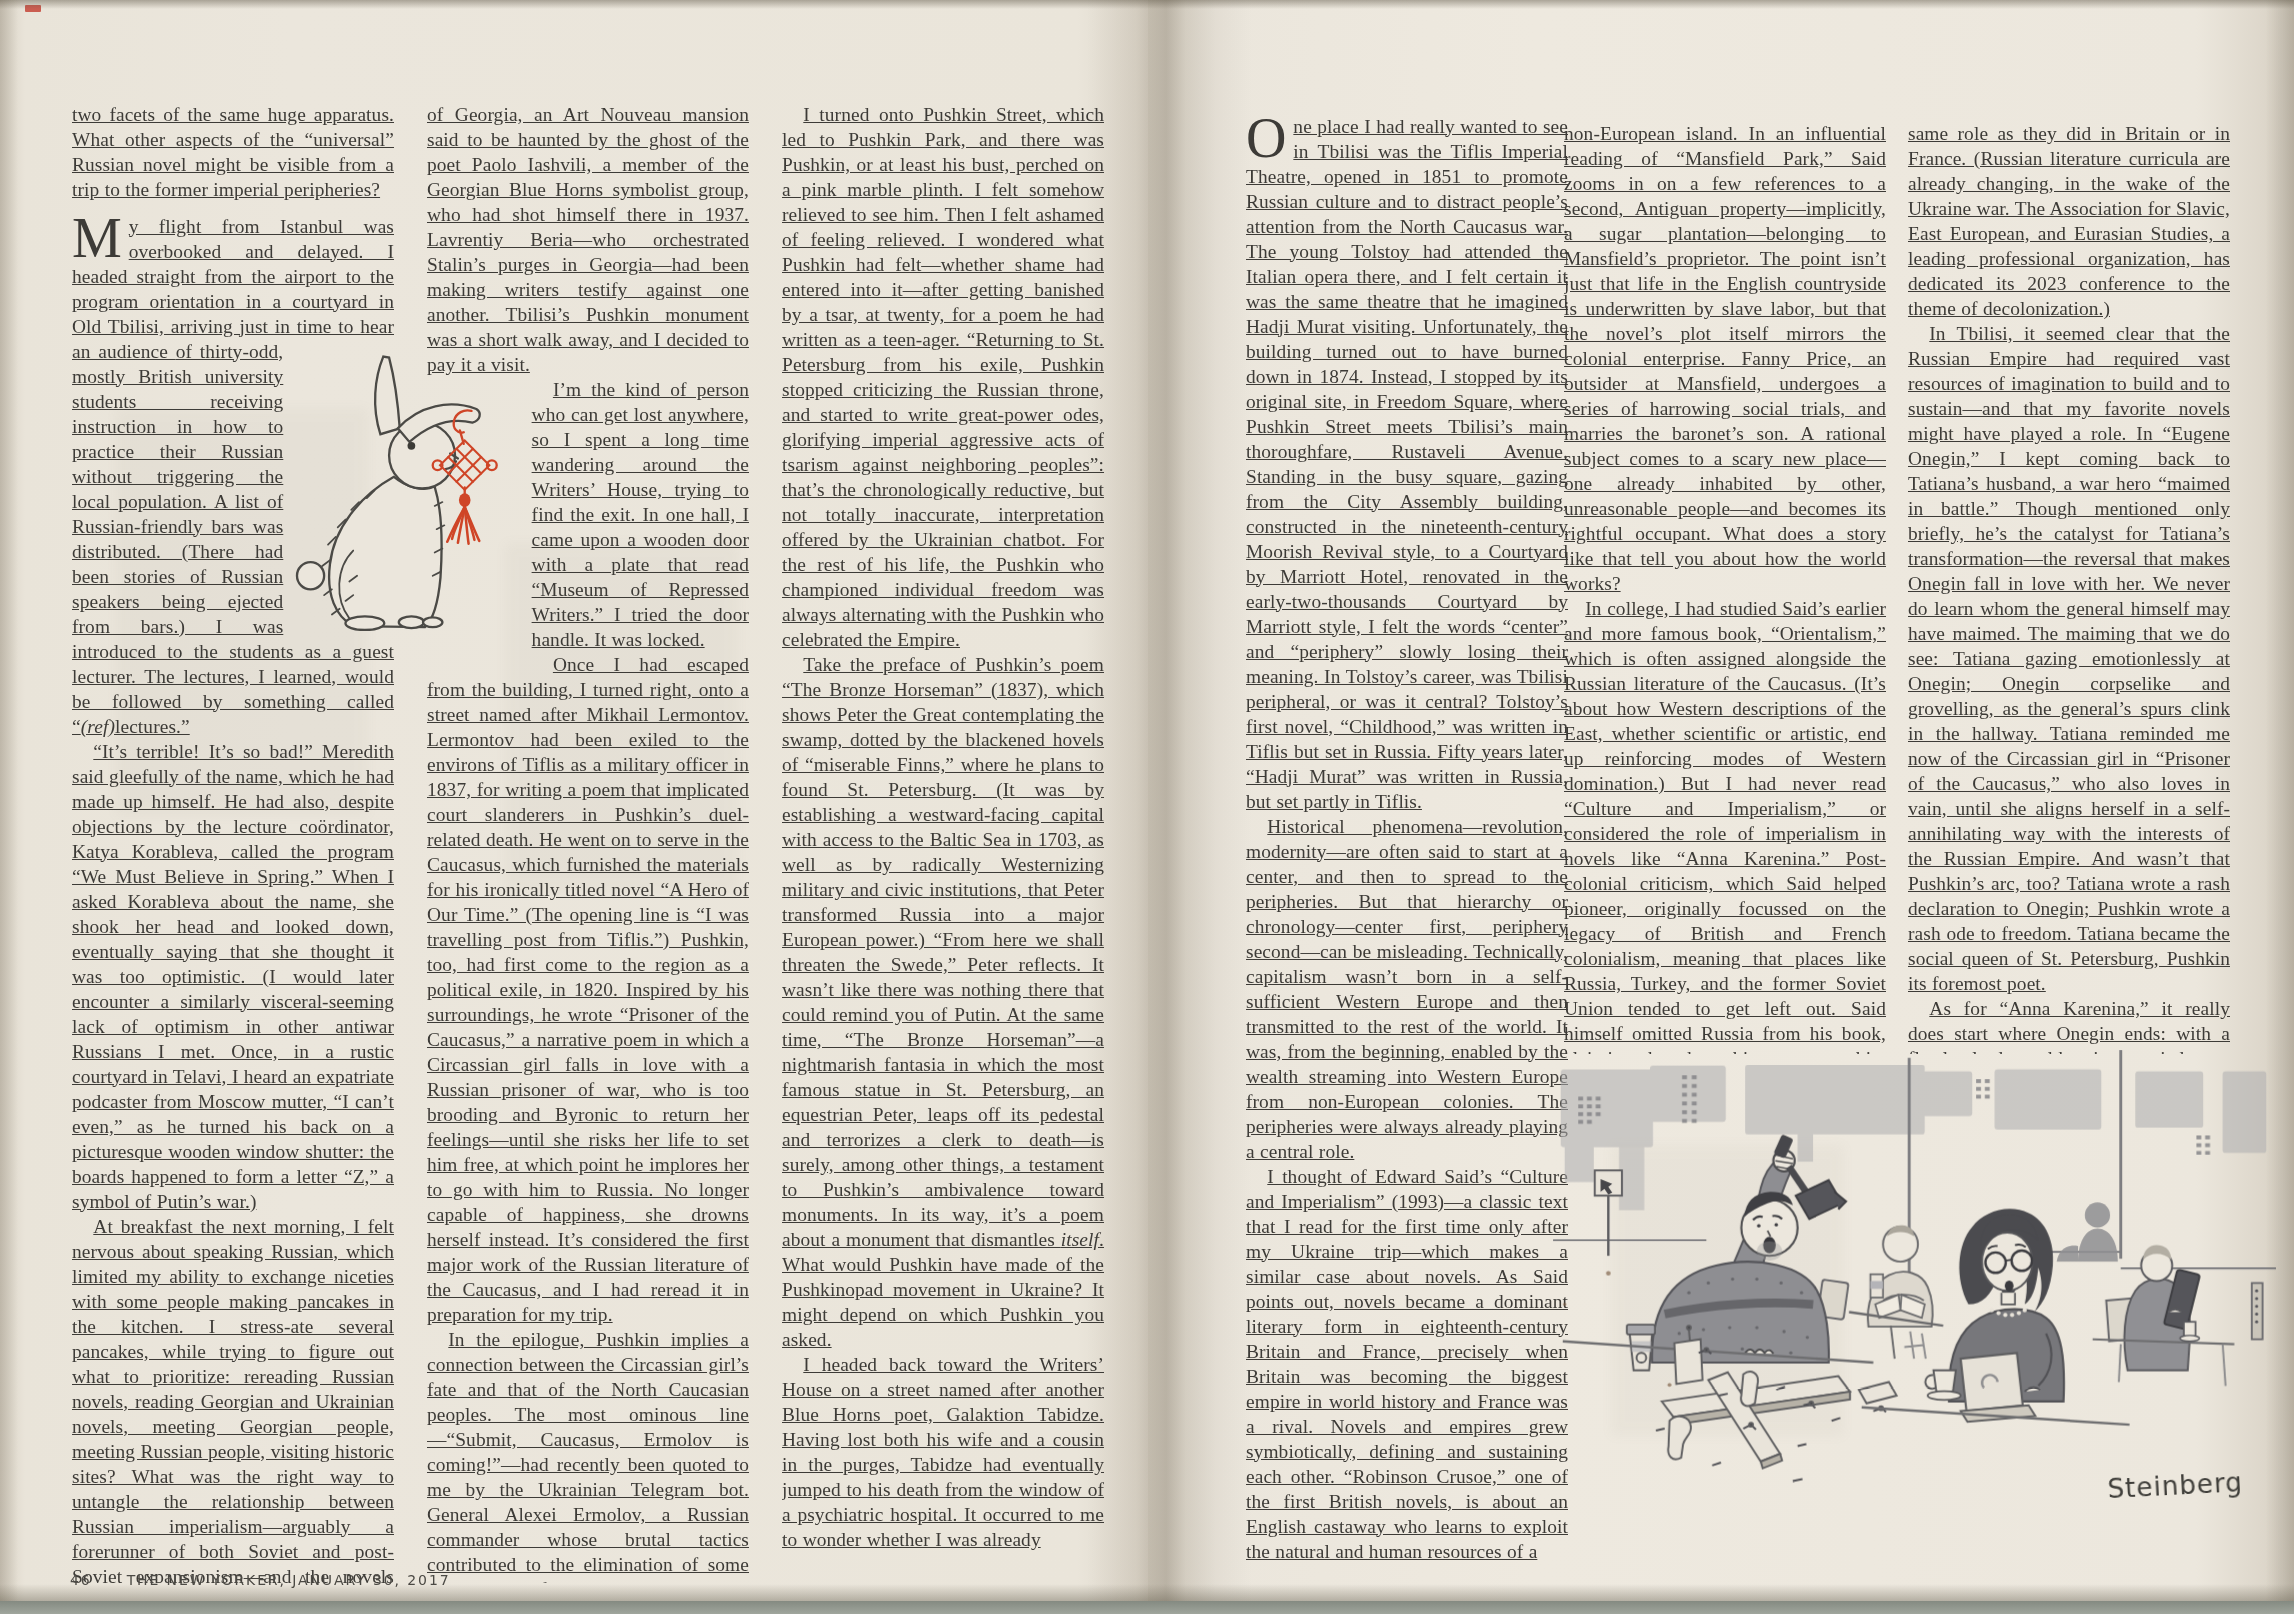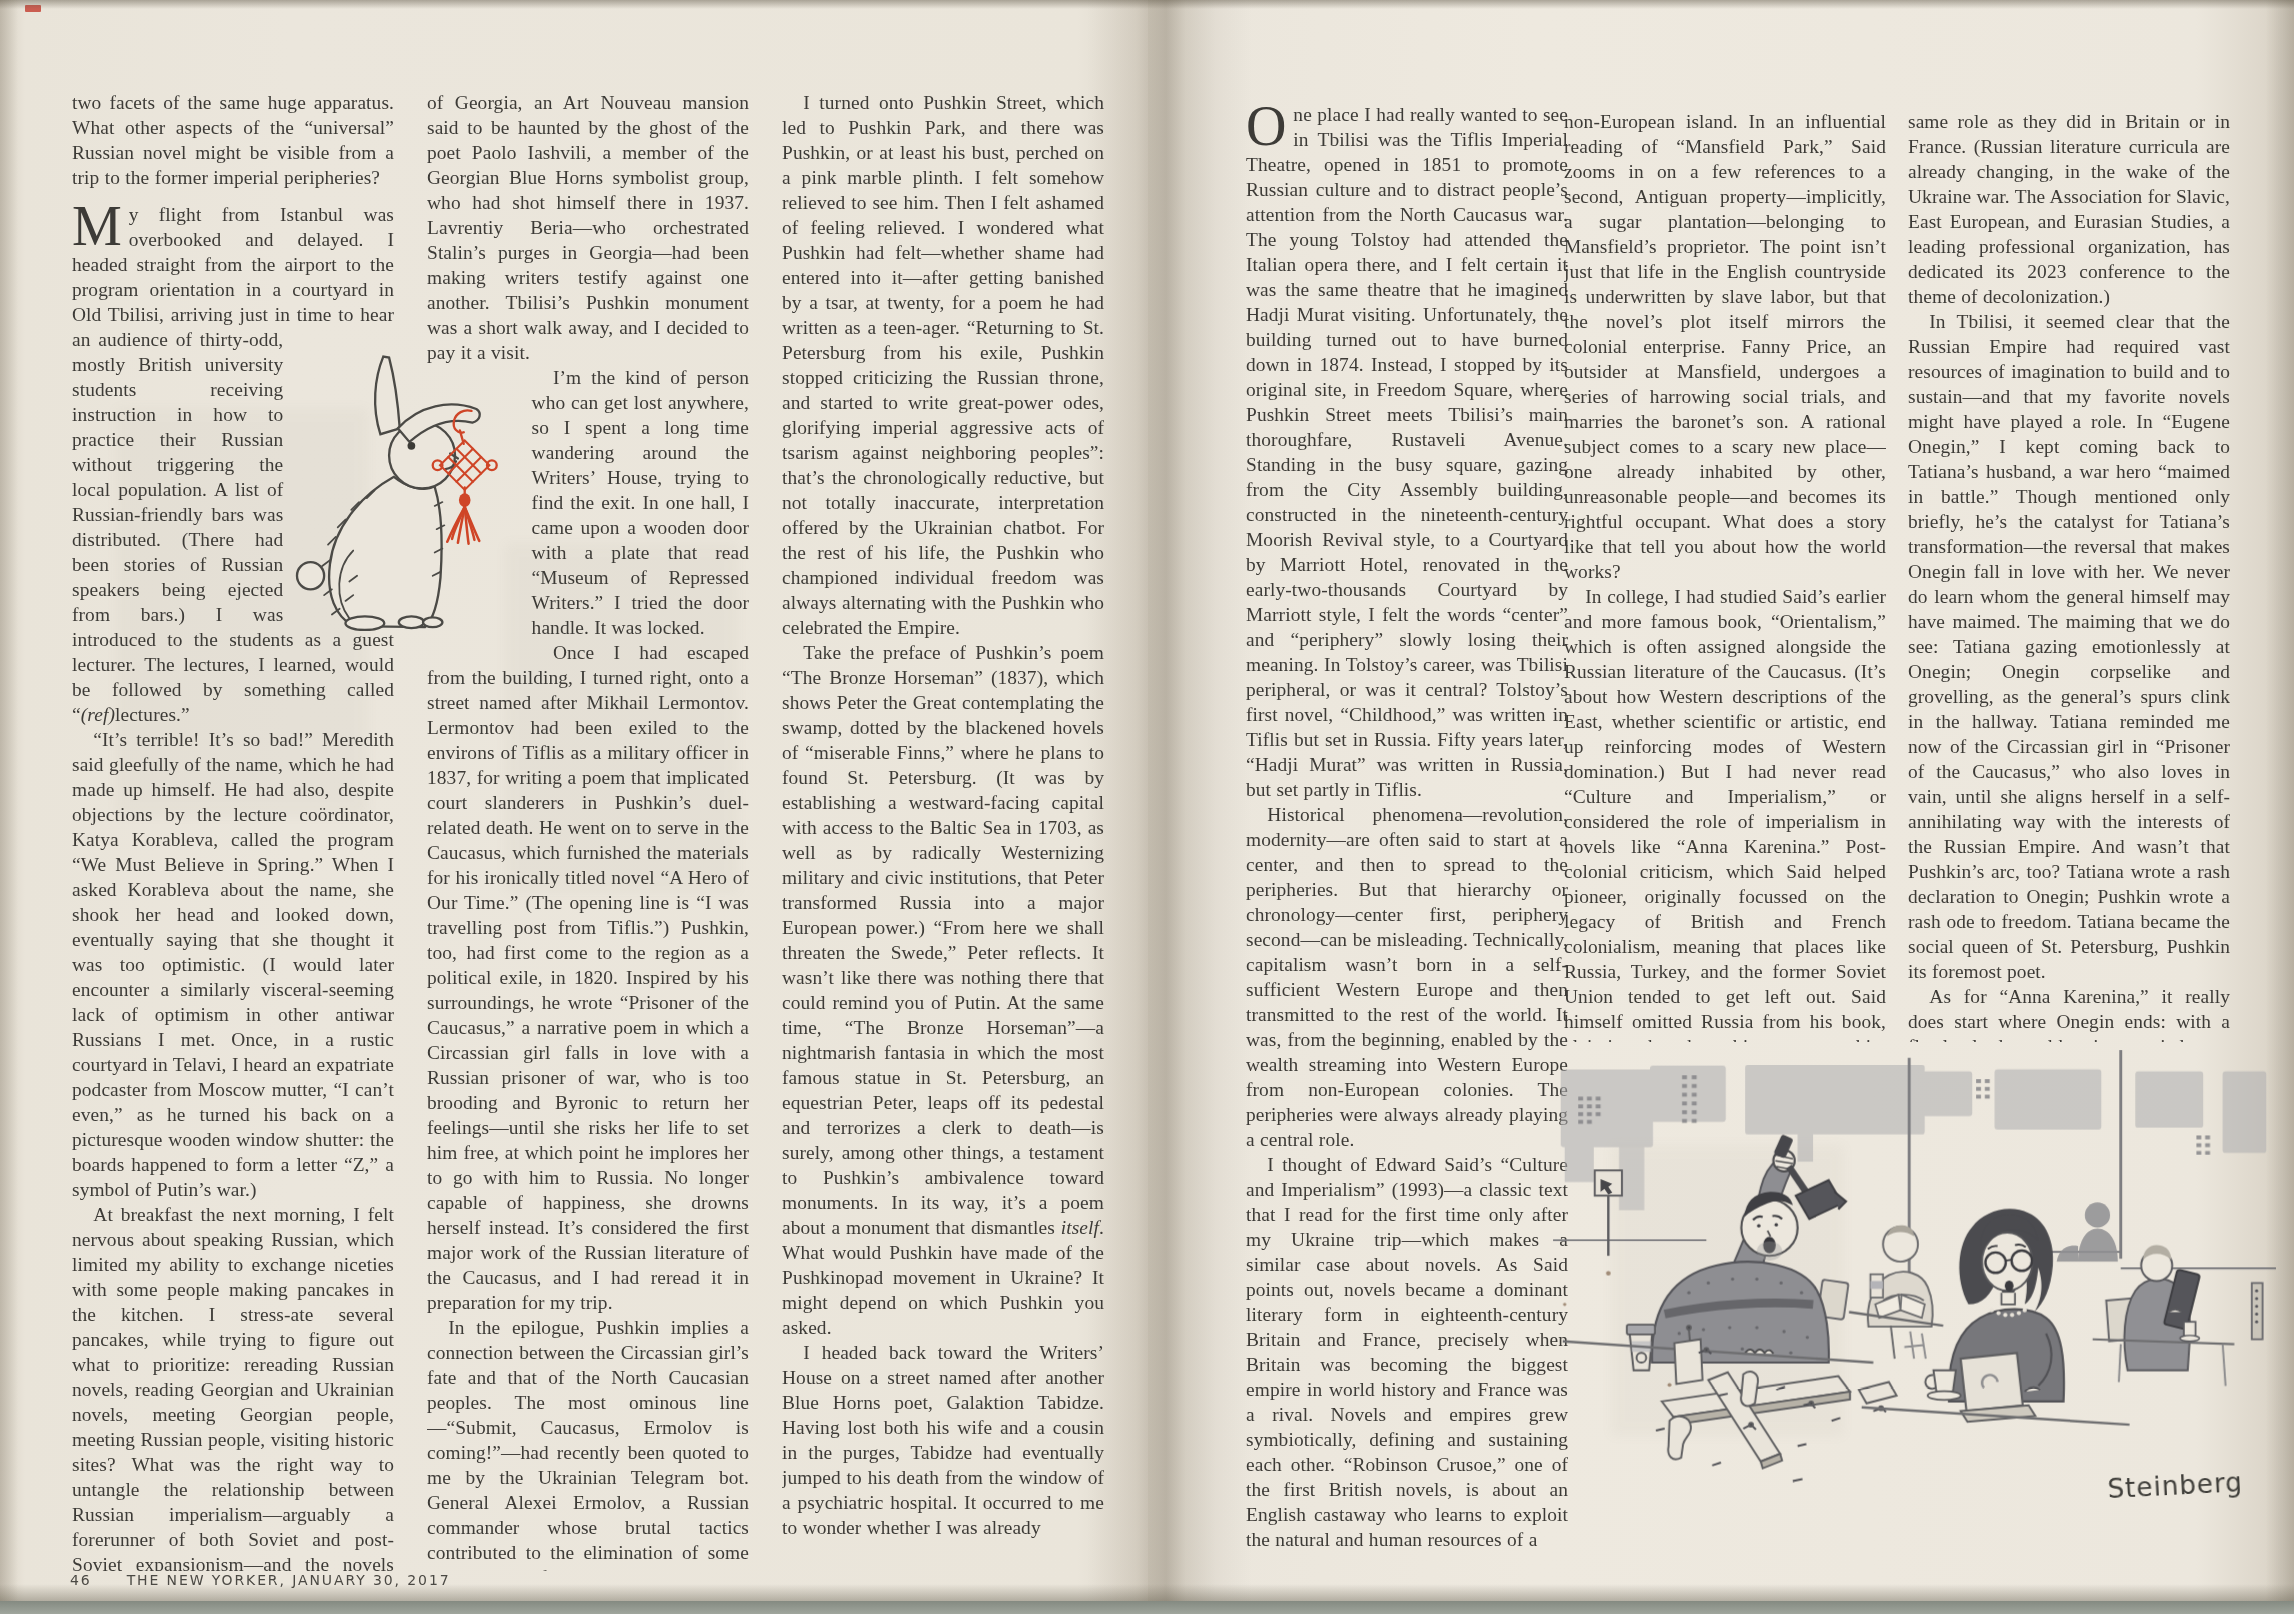--- a/index.html
+++ b/index.html
@@ -18,23 +18,23 @@
     background:linear-gradient(90deg,rgba(95,87,70,0),rgba(95,87,70,.28));}
   .edge-left{position:absolute;left:0;top:0;width:17.5px;height:1601px;
     background:linear-gradient(90deg,rgba(95,87,70,.22),rgba(95,87,70,0));}
   .page-bottom-shade{position:absolute;left:0;top:1584px;width:2295px;height:17.5px;
     background:linear-gradient(rgba(80,74,58,0),rgba(80,74,58,.38));}
   .below-pages{position:absolute;left:0;top:1601px;width:2295px;height:13.6px;
     background:linear-gradient(#848a81,#a2a89f);}
   .regmark{position:absolute;left:25px;top:4.9px;width:15.5px;height:6.8px;background:#c23b2d;opacity:.8;border-radius:1px;}
   .ghost{position:absolute;background:#8a8474;opacity:.05;filter:blur(5.8px);pointer-events:none;}
 
-  .col{position:absolute;top:90px;width:322px;height:1481px;overflow:hidden;
+  .col{position:absolute;top:102px;width:322px;height:1481px;overflow:hidden;
     text-align:justify;font-size:19.4px;line-height:25px;color:#3d3b37;
-    letter-spacing:0.1px;word-spacing:0.4px;hyphens:auto;-webkit-hyphens:auto;}
+    letter-spacing:0.1px;word-spacing:0.4px;hyphens:auto;text-decoration:underline;-webkit-hyphens:auto;}
   .col.short{height:933px;margin-top:19px;}
   #col1{left:72px;} #col2{left:427px;} #col3{left:782px;}
   #col4{left:1246px;} #col5{left:1564px;} #col6{left:1908px;}
   .para{margin:0;text-indent:21.3px;}
   .para.flush{text-indent:0;}
   .para.drop{text-indent:0;margin-top:11.6px;}
   .dropcap{float:left;font-size:56px;line-height:44px;padding:2.9px 6.8px 0 0;color:#3d3b37;}
   .wrap{display:block;}
   .wrap-r{float:right;width:101px;height:291px;margin:0 0 3.9px 9.7px;}
   .wrap-l{float:left;width:93px;height:296px;margin:0 11.6px 3.9px 0;}

